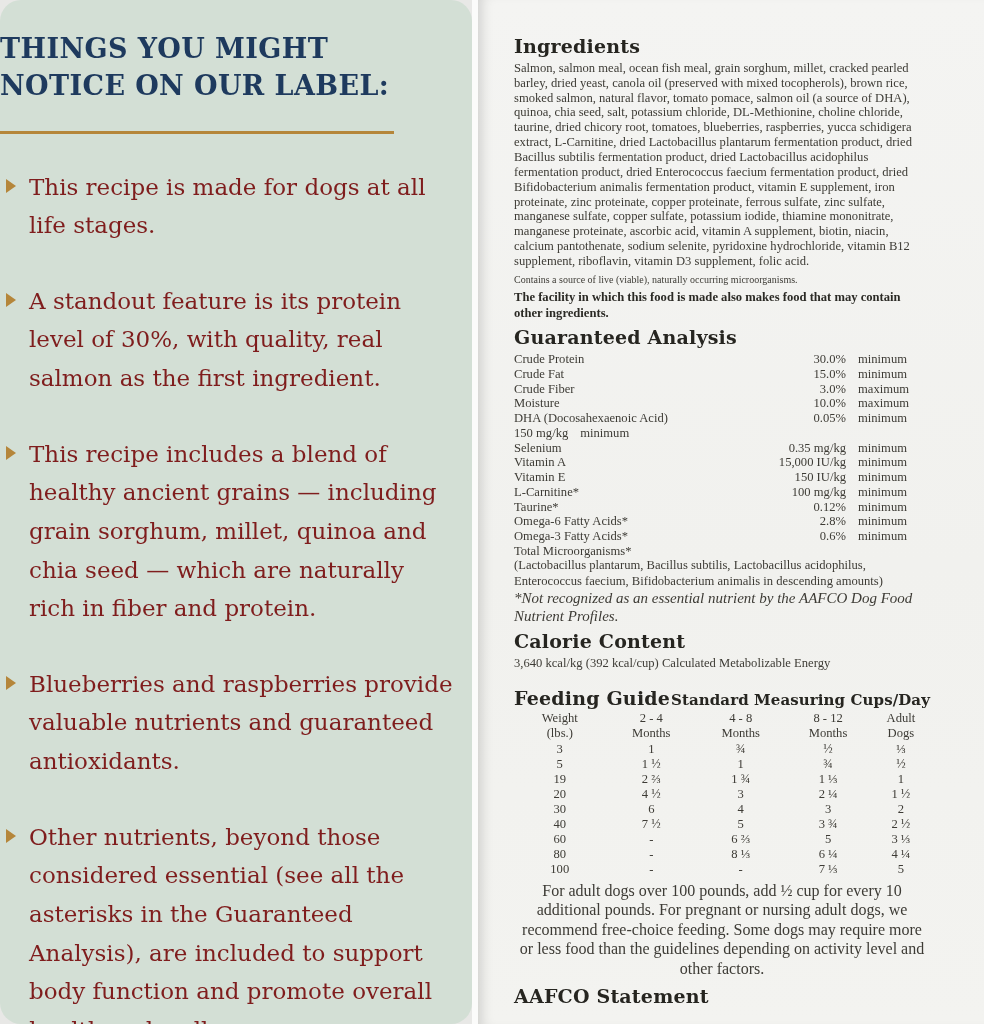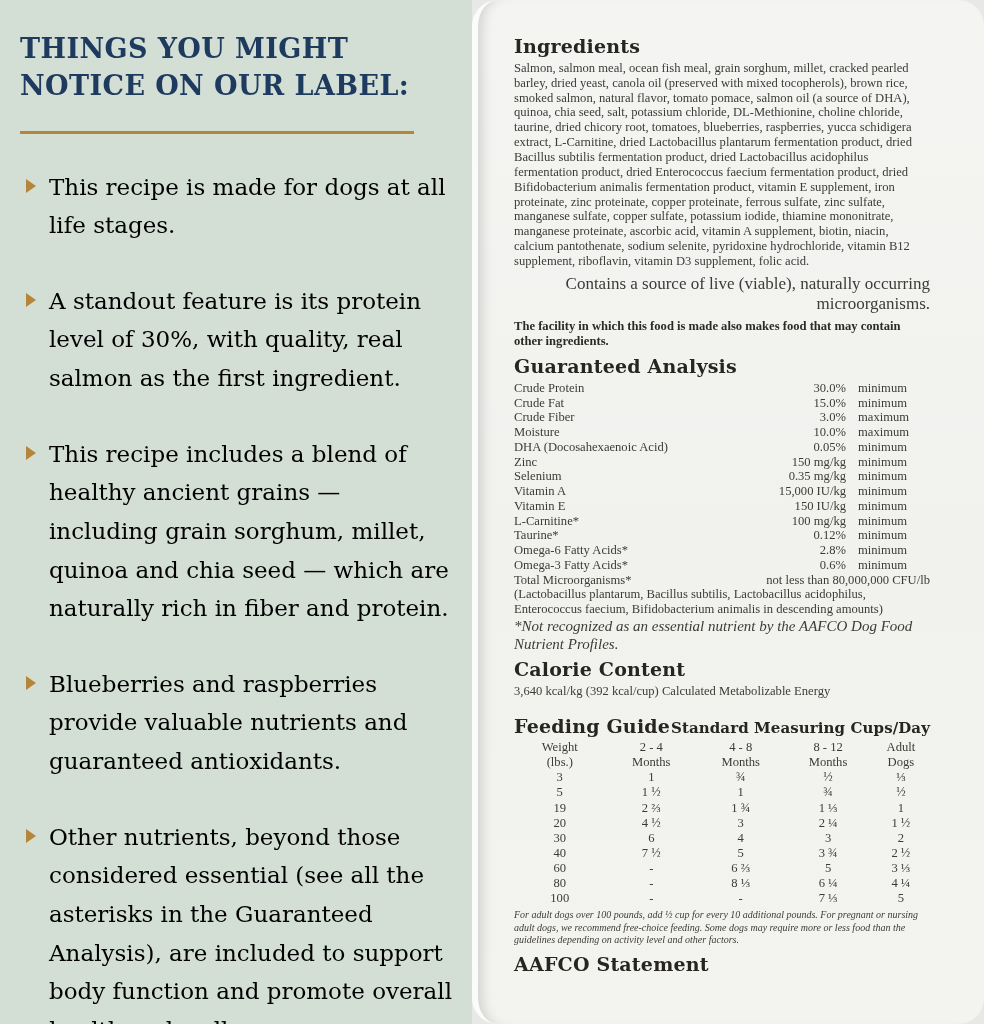--- a/index.html
+++ b/index.html
@@ -3,59 +3,59 @@
 <meta charset="utf-8">
 <style>
   html,body{margin:0;padding:0;}
   body{width:984px;height:1024px;overflow:hidden;background:#e8e8e6;}
   .page{display:flex;width:984px;height:1024px;}
 
   
   .left-panel{
     width:472px;height:100%;box-sizing:border-box;
     background:#d3dfd5;
-    padding:30px 18px 0 20px;
+    padding:30px 18px 0 0;
     font-family:"DejaVu Serif",serif;
     color:#1e3a5e;
+    border-radius:21px;
   }
   .panel-title{
     font-size:27px;font-weight:bold;line-height:1.38;
     letter-spacing:0.4px;margin:0 0 14px 0;color:#1e3a5e;
   }
   .divider{height:3px;width:394px;background:#b5863a;margin:26px 0 20px 0;}
   .bullets{list-style:none;margin:34px 0 0 0;padding:0;}
   .bullets li{
     display:flex;align-items:flex-start;
-    font-size:23px;line-height:1.68;margin-bottom:37px;color:#000000;
+    font-size:23px;line-height:1.68;margin-bottom:37px;color:#7f1d1d;
   }
   .arrow{
     flex:0 0 auto;width:0;height:0;margin:11px 13px 0 6px;
     border-left:10px solid #b5863a;
     border-top:7px solid transparent;
     border-bottom:7px solid transparent;
   }
 
   
   .paper{
     width:512px;height:100%;box-sizing:border-box;
     background:linear-gradient(180deg,#f4f4f2 0%,#f1f1ee 55%,#f3f3f0 100%);
     border-left:6px solid #fbfbfa;
     box-shadow:inset 12px 0 14px -10px rgba(0,0,0,0.18);
     padding:36px 54px 0 36px;
     font-family:"Liberation Serif",serif;
     color:#3d3b35;
-    border-radius:26px;
   }
   .sec-heading{
     font-family:"DejaVu Serif",serif;
     font-size:19px;font-weight:bold;color:#262520;
     margin:0 0 3px 0;line-height:1.15;letter-spacing:0.2px;
   }
   .body-text{font-size:12.6px;line-height:1.18;margin:0;}
-  .contains-note{font-size:17px;line-height:1.2;margin:5px 0 0 0;text-align:right;}
+  .contains-note{font-size:10px;line-height:1.2;margin:5px 0 0 0;}
   .facility-note{font-size:12.6px;font-weight:bold;line-height:1.25;margin:4px 0 6px 0;color:#2b2a25;}
 
   
   .ga-heading{margin-top:4px;}
   .ga-row{display:flex;font-size:12.6px;line-height:1.17;}
   .ga-label{flex:1;}
   .ga-value{text-align:right;}
   .ga-qual{width:72px;padding-left:12px;box-sizing:content-box;}
   .ga-total{display:flex;font-size:12.6px;line-height:1.17;}
   .ga-total .ga-label{flex:0 0 auto;}
@@ -71,21 +71,21 @@
   .fg-sub{margin-left:auto;font-family:"DejaVu Serif",serif;font-weight:bold;
           font-size:15px;color:#262520;letter-spacing:0.1px;}
   .fg-table{width:100%;border-collapse:collapse;margin-top:2px;}
   .fg-table th,.fg-table td{
     font-weight:normal;text-align:center;font-size:12.6px;
     padding:0;line-height:1.2;color:#3d3b35;
   }
   .fg-table col.c1{width:22%;} .fg-table col.c2{width:22%;}
   .fg-table col.c3{width:21%;} .fg-table col.c4{width:21%;}
   .fg-table col.c5{width:14%;}
-  .fg-footnote{font-style:italic;font-size:10px;line-height:1.22;margin:3px 0 8px 0;}
+  .fg-footnote{font-size:16px;line-height:1.22;margin:3px 0 8px 0;text-align:center;}
 
   .aafco-body{font-size:12.6px;line-height:1.22;margin:0;}
 </style>
 </head>
 <body>
 
 <div class="page">
 
   <aside class="left-panel">
     <h1 class="panel-title">
@@ -149,21 +149,20 @@
         <span class="ga-label">Moisture</span>
         <span class="ga-value">10.0%</span>
         <span class="ga-qual">maximum</span>
       </div>
       <div class="ga-row">
         <span class="ga-label">DHA (Docosahexaenoic Acid)</span>
         <span class="ga-value">0.05%</span>
         <span class="ga-qual">minimum</span>
       </div>
       <div class="ga-row">
-        <span class="ga-label">Zinc</span>
         <span class="ga-value">150 mg/kg</span>
         <span class="ga-qual">minimum</span>
       </div>
       <div class="ga-row">
         <span class="ga-label">Selenium</span>
         <span class="ga-value">0.35 mg/kg</span>
         <span class="ga-qual">minimum</span>
       </div>
       <div class="ga-row">
         <span class="ga-label">Vitamin A</span>
@@ -191,21 +190,20 @@
         <span class="ga-qual">minimum</span>
       </div>
       <div class="ga-row">
         <span class="ga-label">Omega-3 Fatty Acids*</span>
         <span class="ga-value">0.6%</span>
         <span class="ga-qual">minimum</span>
       </div>
 
       <div class="ga-total">
         <span class="ga-label">Total Microorganisms*</span>
-        <span class="ga-total-value">not less than 80,000,000 CFU/lb</span>
       </div>
       <p class="ga-detail">(Lactobacillus plantarum, Bacillus subtilis, Lactobacillus acidophilus, Enterococcus faecium, Bifidobacterium animalis in descending amounts)</p>
       <p class="ga-footnote">*Not recognized as an essential nutrient by the AAFCO Dog Food Nutrient Profiles.</p>
     </section>
 
     <section>
       <h2 class="sec-heading">Calorie Content</h2>
       <p class="calorie-line">3,640 kcal/kg (392 kcal/cup) Calculated Metabolizable Energy</p>
     </section>
 

